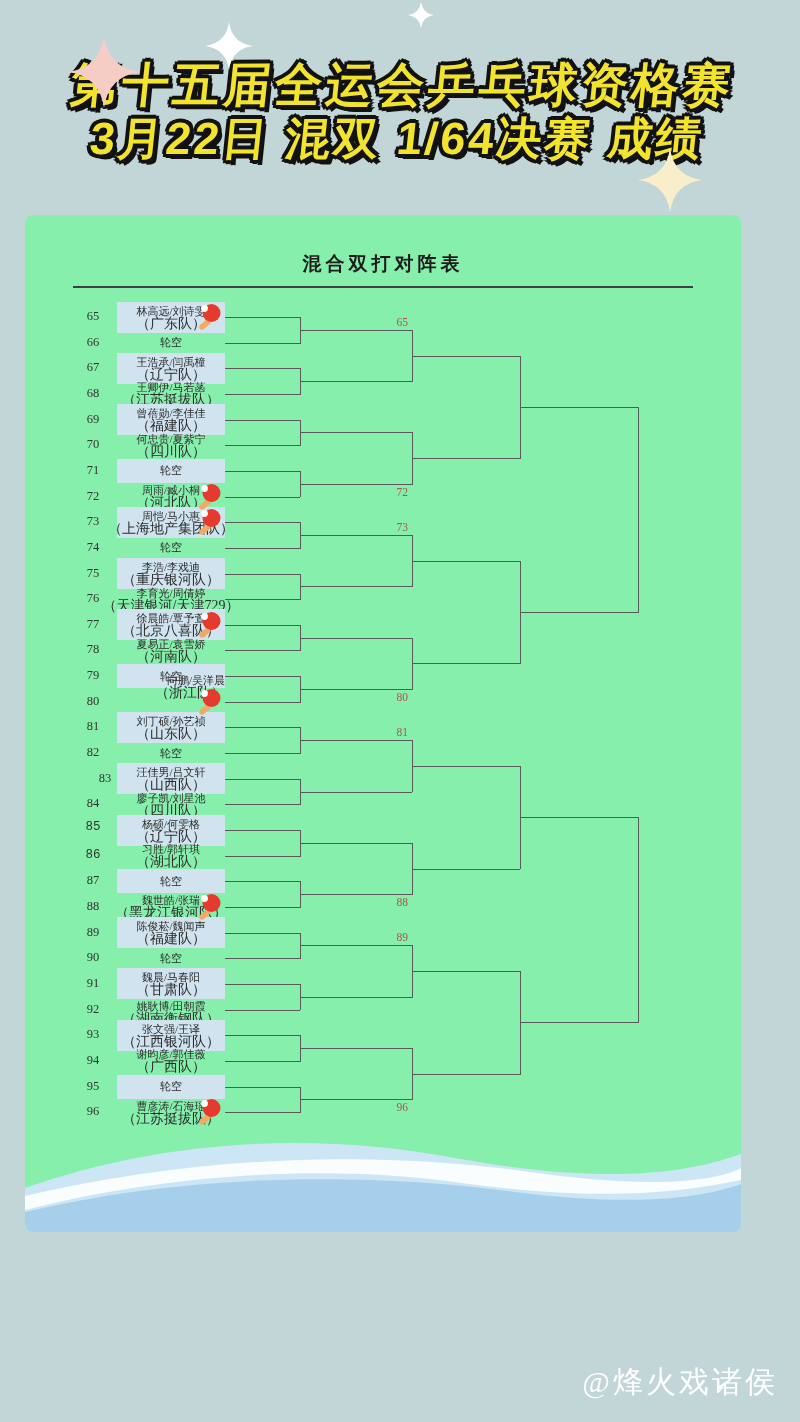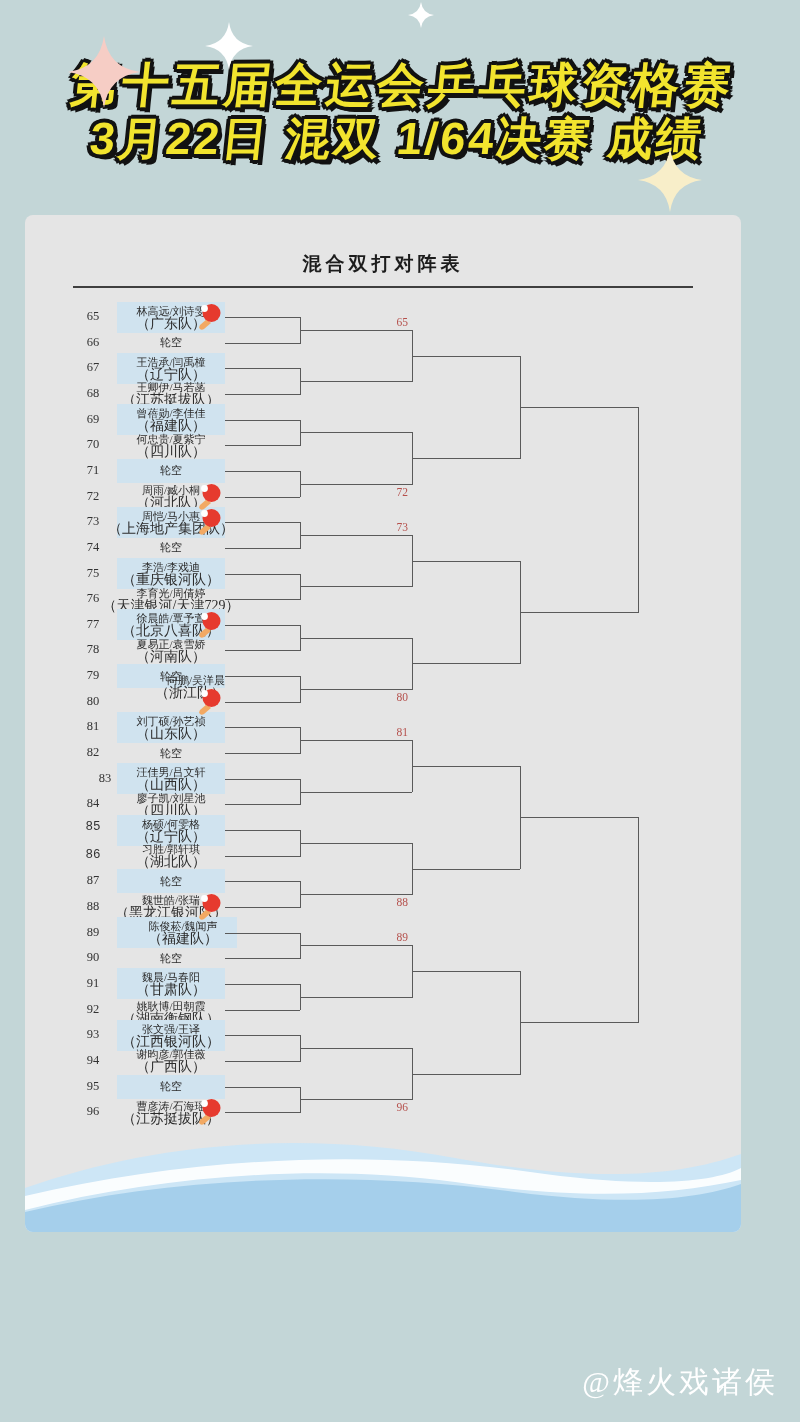--- a/index.html
+++ b/index.html
@@ -22,21 +22,21 @@
       -3px -3px 0 #121212, 3px -3px 0 #121212,
       -3px  3px 0 #121212, 3px  3px 0 #121212,
       -4px  0   0 #121212, 4px  0   0 #121212,
        0   -4px 0 #121212, 0    4px 0 #121212,
        5px  5px 0 #121212;
   }
   .sparkle{position:absolute;z-index:6;}
   
   .card{
     position:absolute;left:25px;top:215px;width:716px;height:1017px;
-    background:#e5e5e5;border-radius:8px;overflow:hidden;z-index:2;
+    background:#86efac;border-radius:8px;overflow:hidden;z-index:2;
   }
   .card-title{
     position:absolute;top:36px;left:0;width:100%;text-align:center;
     font-size:19px;font-weight:bold;letter-spacing:4px;color:#1c1c1c;
   }
   .card-rule{
     position:absolute;top:71px;left:48px;width:620px;height:0;
     border-top:2px solid #3f3f3f;
   }
   
@@ -257,21 +257,21 @@
         <span class="nm">魏世皓/张瑞</span>
         <span class="tm">（黑龙江银河队）</span>
       </div>
       <div class="paddle" style="left: 170px; top: 677.9px;"><svg viewBox="0 0 27 27" width="27" height="27">
           <path d="M12 16 L16 20 L9 26 Q6.5 27.5 5 26 Q3.5 24.5 5 22 Z" fill="#f2a963"></path>
           <circle cx="16.5" cy="10" r="9" fill="#e63a2e"></circle>
           <circle cx="9.5" cy="5.5" r="3.4" fill="#ffffff"></circle>
         </svg></div>
       <div class="hl" style="left: 200px; top: 691.9px; width: 75px;"></div>
       <div class="entry-no" style="left: 52px; top: 709.6px;">89</div>
-      <div class="tbox blue" style="top: 702.1px; height: 31px; padding-left: 12px;">
+      <div class="tbox blue" style="top: 702.1px; height: 31px;">
         <span class="nm">陈俊菘/魏闻声</span>
         <span class="tm">（福建队）</span>
       </div>
       <div class="hl" style="left: 200px; top: 717.6px; width: 75px;"></div>
       <div class="entry-no" style="left: 52px; top: 735.3px;">90</div>
       <div class="tbox" style="top: 731.3px; height: 24px;">
         <span class="nm">轮空</span>
       </div>
       <div class="hl" style="left: 200px; top: 743.3px; width: 75px;"></div>
       <div class="entry-no" style="left: 52px; top: 760.9px;">91</div>

